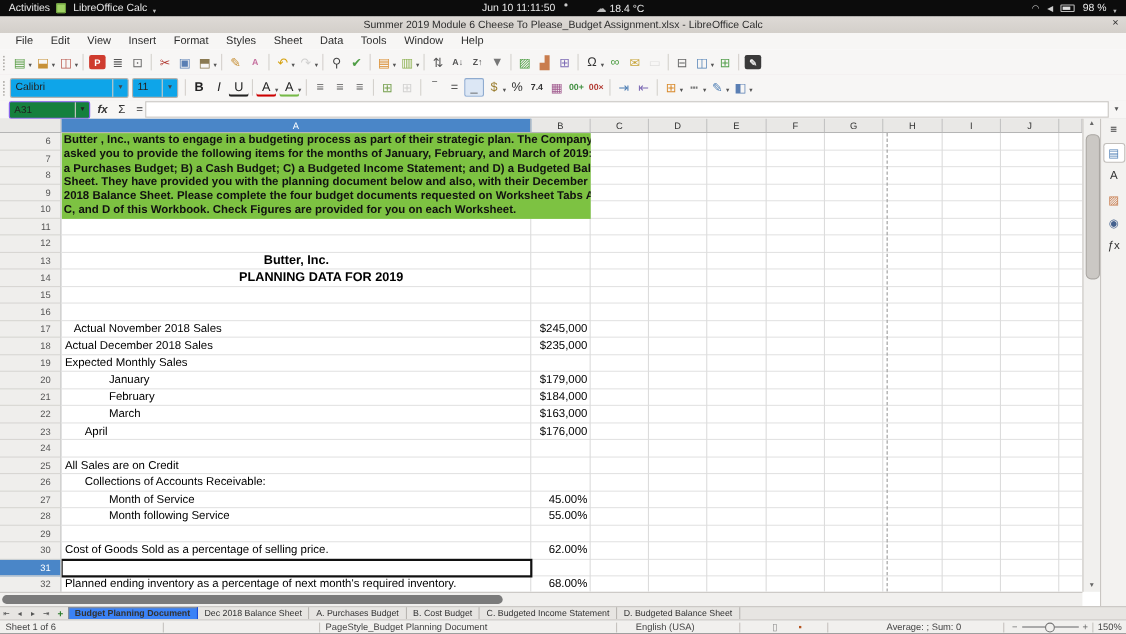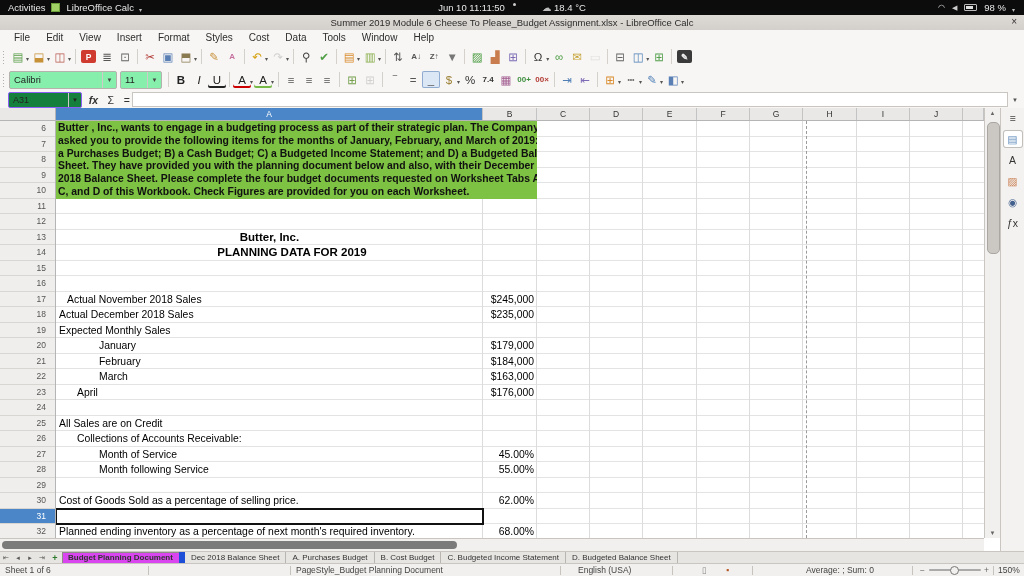--- a/index.html
+++ b/index.html
@@ -32,21 +32,21 @@
   .grip{width:3px;height:14px;margin:0 4px 0 2px;background-image:radial-gradient(#b3b0ac 0.8px,transparent 1px);
     background-size:3px 3px;}
   .tb-icon{min-width:16px;height:17px;display:inline-flex;align-items:center;justify-content:center;
     font-size:11.5px;border-radius:2px;padding:0 1px;position:relative;}
   .tb-icon.small{font-size:8px;font-weight:bold;}
   .tb-icon.boxed{font-size:8.5px;font-weight:bold;min-width:13px;height:13px;margin:0 2px;border-radius:2px;}
   .tb-icon.dis{opacity:.4;}
   .tb-icon.pressed{background:#dce7f5;box-shadow:inset 0 0 0 1px #8fabcf;}
   .dd{font-size:6px;color:#555;margin:4px 1px 0 -1px;}
   .tbsep{width:1px;height:15px;background:#d4d1cd;margin:0 3px;}
-  .combo{height:16px;background:#86efac;border:1px solid #b5b2ae;border-radius:2px;display:flex;align-items:center;
+  .combo{height:16px;background:#0ea5e9;border:1px solid #b5b2ae;border-radius:2px;display:flex;align-items:center;
     font-size:9.5px;color:#222;margin-right:3px;}
   .combo .cv{flex:1;padding:0 4px;white-space:nowrap;overflow:hidden;}
   .combo .ca{width:13px;align-self:stretch;border-left:1px solid #cfccc8;display:flex;align-items:center;justify-content:center;font-size:6px;color:#444;}
   
   #fbar{left:0;top:91px;width:1024px;height:17px;background:#f7f6f5;border-bottom:1px solid #c9c6c2;
     display:flex;align-items:center;}
   #namebox{width:72px;height:14px;background:#15803d;border:1px solid #8b5cf6;border-radius:2px;margin-left:8px;
     display:flex;align-items:center;font-size:9px;color:#222;}
   #namebox .cv{flex:1;padding:0 4px;}
   #namebox .ca{width:12px;align-self:stretch;border-left:1px solid #cfccc8;display:flex;align-items:center;justify-content:center;font-size:6px;}
@@ -84,21 +84,21 @@
   #sidebar{left:1000px;top:108px;width:24px;height:443px;background:#f3f2f0;border-left:1px solid #c9c6c2;box-sizing:border-box;
     display:flex;flex-direction:column;align-items:center;padding-top:2px;gap:5px;z-index:6;}
   .sb-icon{width:18px;height:16px;display:flex;align-items:center;justify-content:center;font-size:10.5px;border-radius:2px;}
   .sb-icon.on{background:#fff;box-shadow:0 0 0 1px #c2bfbb;}
   
   #tabbar{left:0;top:551px;width:1024px;height:12px;background:#e7e5e2;border-top:1px solid #c9c6c2;
     display:flex;align-items:stretch;font-size:8px;color:#333;box-sizing:border-box;z-index:6;}
   .tnav{width:12px;display:flex;align-items:center;justify-content:center;font-size:7px;color:#555;}
   .tadd{width:14px;display:flex;align-items:center;justify-content:center;font-size:9px;color:#2a7a2a;font-weight:bold;}
   .stab{display:flex;align-items:center;padding:0 6px;border-right:1px solid #b9b6b2;white-space:nowrap;}
-  .stab.active{background:#d946ef;font-weight:bold;border-right:6px solid #1d4ed8;box-shadow:inset 0 1px 0 #8f8c88,inset 1px 0 0 #8f8c88;}
+  .stab.active{background:#3b82f6;font-weight:bold;border-right:1px solid #1d4ed8;box-shadow:inset 0 1px 0 #8f8c88,inset 1px 0 0 #8f8c88;}
   
   #statusbar{left:0;top:563px;width:1024px;height:13px;background:#f1f0ee;border-top:1px solid #c9c6c2;
     font-size:8.5px;color:#444;box-sizing:border-box;z-index:7;}
   #statusbar .seg{position:absolute;top:0;line-height:12px;white-space:nowrap;}
   .sdiv{position:absolute;top:2px;width:1px;height:9px;background:#c6c3bf;}
   #zslider{position:absolute;top:5px;width:52px;height:2px;background:#aaa;border-radius:1px;}
   #zthumb{position:absolute;left:21px;top:-3px;width:7px;height:7px;background:#f1f0ee;border:1px solid #777;border-radius:50%;}
 </style>
 </head>
 <body>
@@ -131,21 +131,21 @@
     <span class="close">×</span>
   </div>
 
   <div id="menubar" class="abs">
       <div class="menu-item">File</div>
       <div class="menu-item">Edit</div>
       <div class="menu-item">View</div>
       <div class="menu-item">Insert</div>
       <div class="menu-item">Format</div>
       <div class="menu-item">Styles</div>
-      <div class="menu-item">Cost</div>
+      <div class="menu-item">Sheet</div>
       <div class="menu-item">Data</div>
       <div class="menu-item">Tools</div>
       <div class="menu-item">Window</div>
       <div class="menu-item">Help</div>
     </div>
 
   <div id="tb1" class="toolbar abs">
       <div class="grip"></div>
       <div class="tb-icon" style="color: rgb(91, 158, 73);">▤</div>
       <div class="dd">▾</div>

